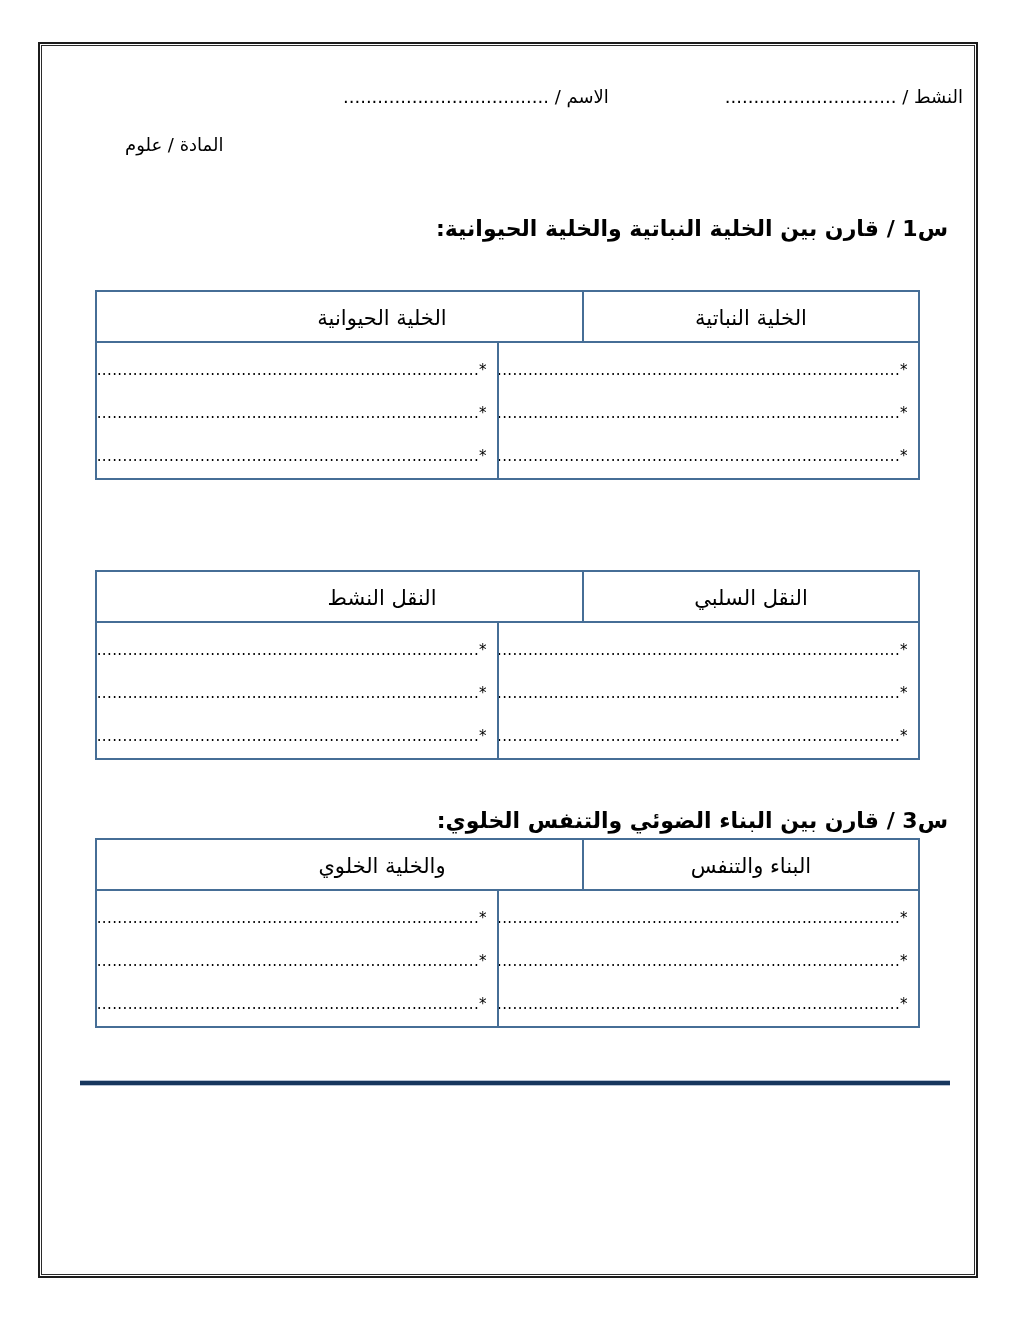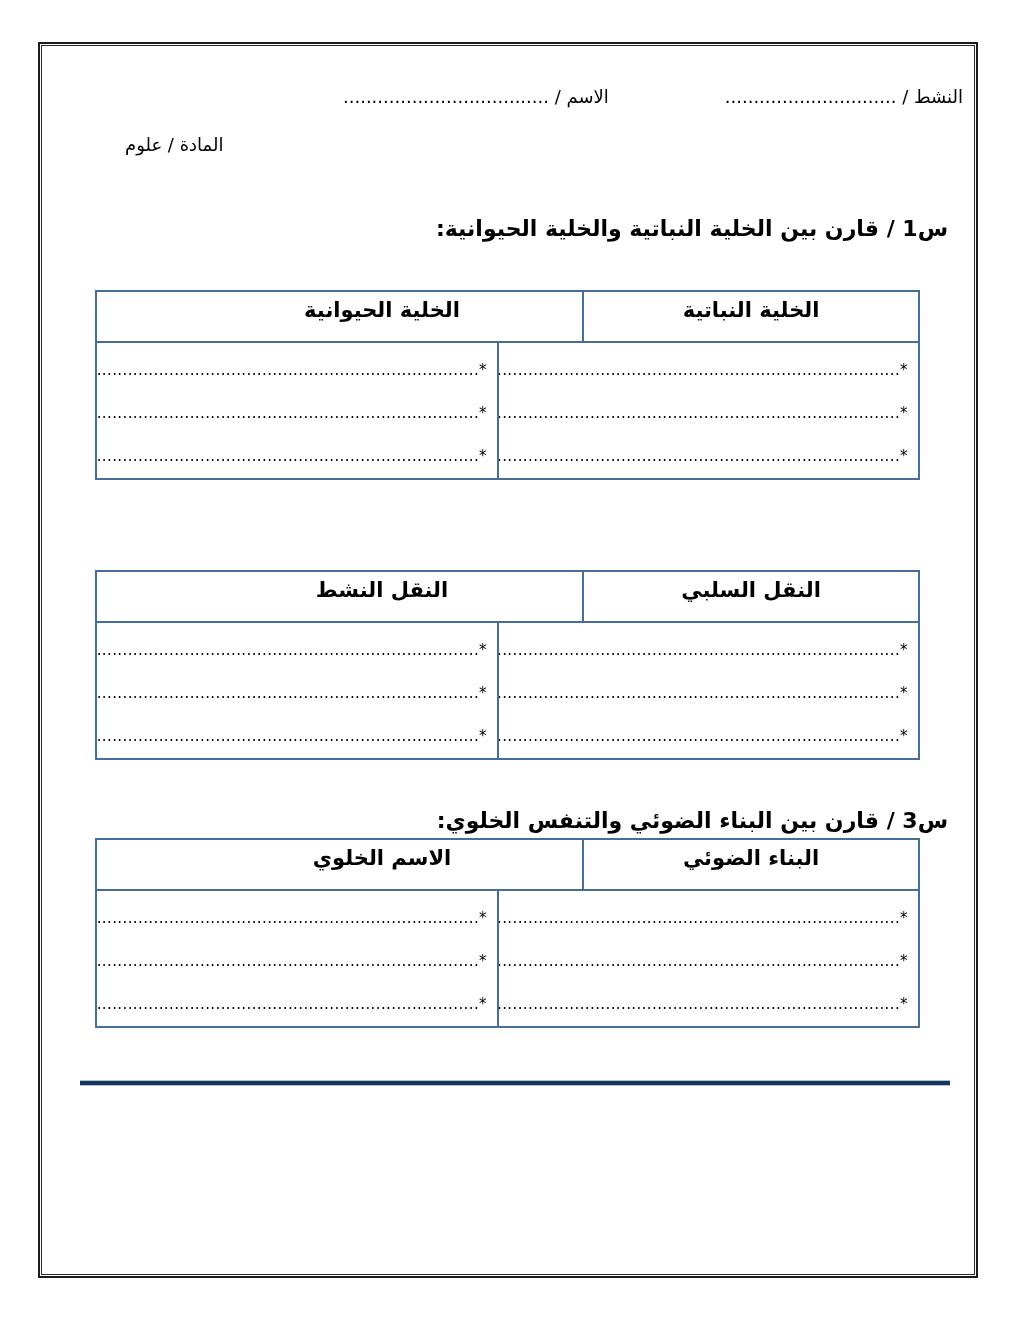--- a/index.html
+++ b/index.html
@@ -65,23 +65,23 @@
   .t1 { top: 290px; }
   .t2 { top: 570px; }
   .t3 { top: 838px; }
   .thead {
     display: flex;
     height: 51px;
     border-bottom: 2px solid var(--tb);
   }
   .th {
     font-size: 21px;
-    font-weight: bold;
+    font-weight: normal;
     text-align: center;
-    padding-top: 6px;
+    padding-top: 14px;
   }
   .th:first-child { width: 336px; border-left: 2px solid var(--tb); }
   .th:last-child  { width: 400px; }
   .tbody { display: flex; height: 135px; }
   .td { padding-top: 6px; overflow: hidden; }
   .td:first-child { width: 421px; border-left: 2px solid var(--tb); }
   .td:last-child  { width: 400px; }
   .ans {
     height: 43px;
     line-height: 43px;
@@ -148,22 +148,22 @@
         <div class="ans">*..........................................................................................</div>
         <div class="ans">*..........................................................................................</div>
         <div class="ans">*..........................................................................................</div>
       </div>
     </div>
   </div>
 
   <div class="question q3">س3 / قارن بين البناء الضوئي والتنفس الخلوي:</div>
   <div class="cmp-table t3">
     <div class="thead">
-      <div class="th">البناء الضوئي</div>
-      <div class="th">الاسم الخلوي</div>
+      <div class="th">البناء والتنفس</div>
+      <div class="th">والخلية الخلوي</div>
     </div>
     <div class="tbody">
       <div class="td">
         <div class="ans">*..........................................................................................</div>
         <div class="ans">*..........................................................................................</div>
         <div class="ans">*..........................................................................................</div>
       </div>
       <div class="td">
         <div class="ans">*..........................................................................................</div>
         <div class="ans">*..........................................................................................</div>

